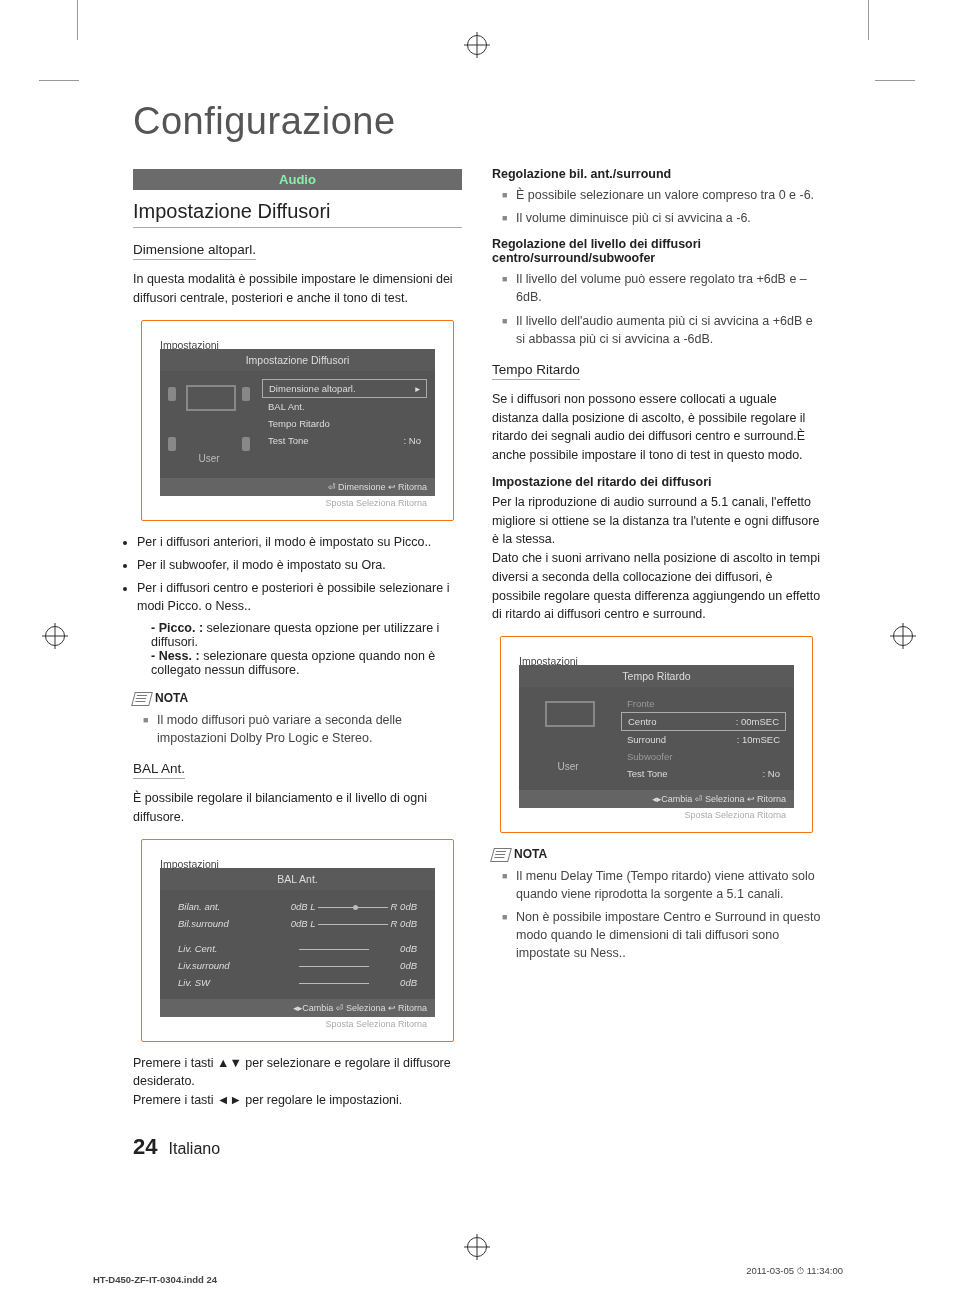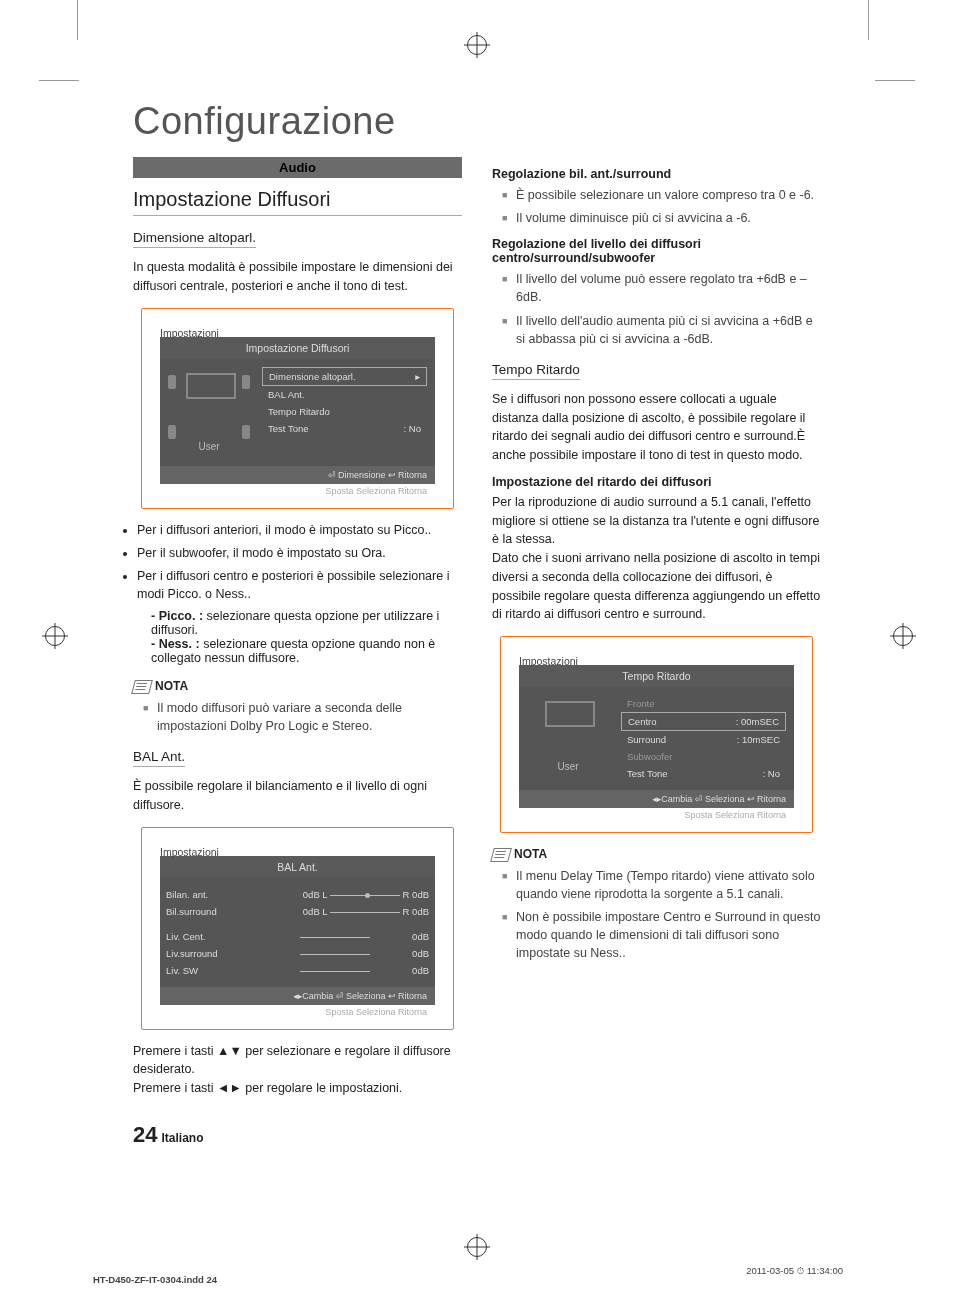--- a/index.html
+++ b/index.html
@@ -43,26 +43,27 @@
     font-weight: 300;
     font-size: 38px;
     letter-spacing: 0.5px;
     color: #555;
     margin: 40px 0 14px 40px;
   }
   .columns { display: flex; gap: 30px; margin: 0 40px; }
   .col { flex: 1; }
   .section-bar {
     background: #6b6b6b;
-    color: #000000;
+    color: #86efac;
     text-align: center;
     padding: 3px 0;
     font-size: 13px;
     font-weight: bold;
     margin-bottom: 10px;
+    margin-top: 12px;
   }
   h2.sub {
     font-size: 20px;
     font-weight: normal;
     border-bottom: 1px solid #aaa;
     padding-bottom: 4px;
     margin: 8px 0 14px 0;
   }
   h3.small-head {
     font-size: 13.5px;
@@ -116,21 +117,21 @@
   .osd-col-mid { flex:1; white-space:nowrap;}
   .osd-col-end { flex:0 0 auto;}
   .osd-footer { text-align:right; padding:4px 8px; font-size:9px; background:#646464;}
   .osd-footer2 { text-align:right; padding:2px 8px; font-size:9px; color:#aaa;}
   .slider-line { display:inline-block; width:70px; height:1px; background:#bbb; vertical-align:middle; position:relative;}
   .slider-line.half:after{content:"";position:absolute;left:50%;top:-2px;width:5px;height:5px;background:#bbb;border-radius:50%;}
 
   .bold-sub { font-weight: bold; font-size: 12.5px; margin: 10px 0 4px 0; }
   .footer-row { display:flex; justify-content:space-between; align-items:flex-end; margin: 24px 40px 0 40px; font-size:10px; color:#555;}
   .page-num { font-size: 22px; font-weight:bold; color:#222;}
-  .page-num .lang{ font-size:12px; font-weight:bold; margin-left:4px;}
+  .page-num .lang{ font-size:16px; font-weight:normal; margin-left:11px;}
   .foot-file { position:absolute; bottom:22px; left:70px; font-size:9.5px; color:#444;font-weight:bold;}
   .foot-date { position:absolute; bottom:30px; right:88px; font-size:9.5px; color:#444;}
 </style>
 </head>
 <body>
 
 <div class="page">
   <div class="crop-mark crop-top"></div>
   <div class="crop-mark crop-top-r"></div>
   <div class="crop-mark crop-side"></div>
@@ -201,21 +202,21 @@
           <li>Il modo diffusori può variare a seconda delle impostazioni Dolby Pro Logic e Stereo.</li>
         </ul>
 
       <h3 class="small-head">BAL Ant.</h3>
       <p>È possibile regolare il bilanciamento e il livello di ogni diffusore.</p>
 
       <div class="osd">
         <div class="osd-label">Impostazioni</div>
         <div class="osd-inner">
           <div class="osd-titlebar">BAL Ant.</div>
-          <div style="padding:8px 0;">
+          <div style="padding:8px 12px;font-style:italic;">
             <div class="osd-row">
                 <span class="osd-col-label">Bilan. ant.</span>
                 <span class="osd-col-mid"><span>0dB L</span> <span class="slider-line half"></span> <span>R 0dB</span></span>
               </div>
             <div class="osd-row">
                 <span class="osd-col-label">Bil.surround</span>
                 <span class="osd-col-mid"><span>0dB L</span> <span class="slider-line"></span> <span>R 0dB</span></span>
               </div>
             <div style="height:8px;"></div>
             <div class="osd-row">

